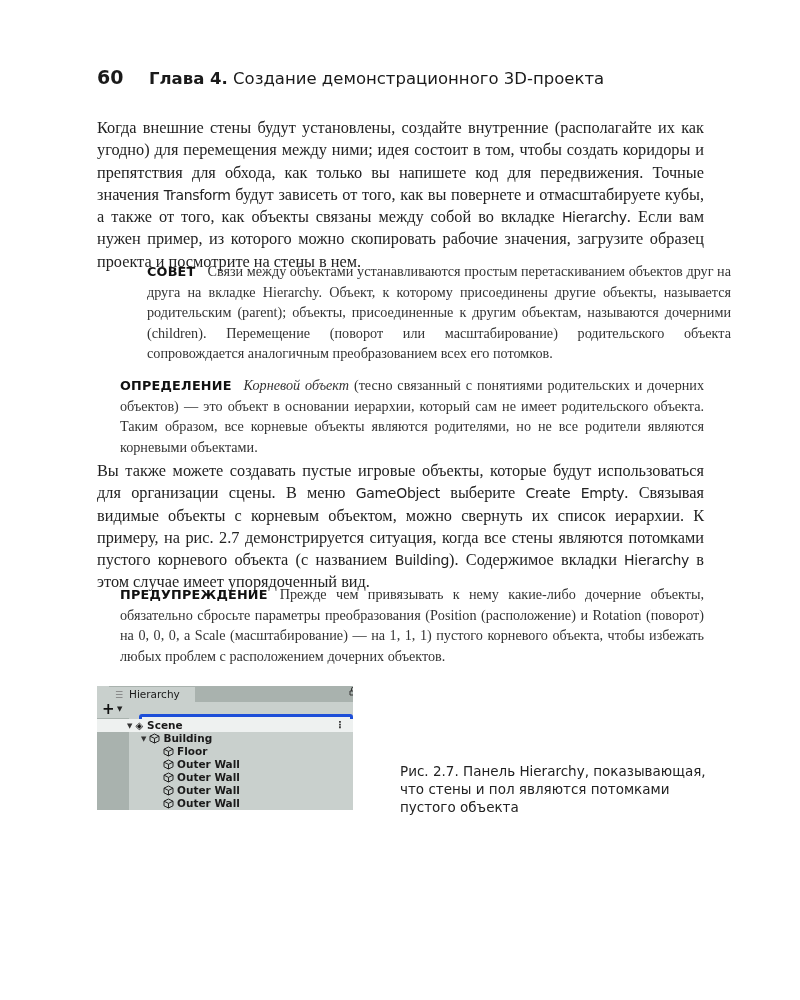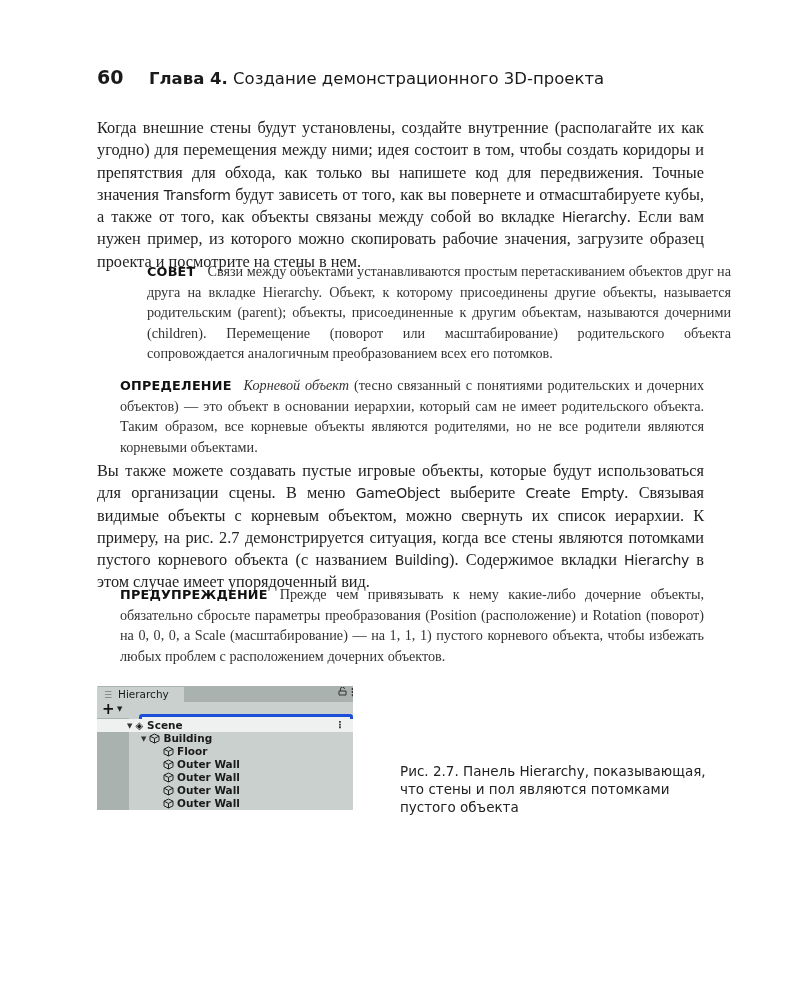--- a/index.html
+++ b/index.html
@@ -18,21 +18,21 @@
 
   .note { position: absolute; left: 120px; width: 584px; font-family: "Liberation Serif", serif; font-size: 14.2px; line-height: 20.2px; text-align: justify; color: #333; }
   .note .label { font-family: "DejaVu Sans", sans-serif; font-weight: bold; font-size: 12.8px; color: #111; margin-right: 12px; letter-spacing: 0.2px; }
   .note i { font-style: italic; }
   .n1 { top: 261px; margin-left: 27px; }
   .n2 { top: 375px; }
   .n3 { top: 584px; }
 
   
   .hier { position: absolute; left: 97px; top: 686px; width: 256px; height: 124px; background: #c9d0cd; font-family: "DejaVu Sans", sans-serif; overflow: hidden; }
-  .hier-tabbar { position: absolute; left: 1px; top: 0; width: 236px; height: 16px; background: #a9b2ae; padding-left: 29px; }
+  .hier-tabbar { position: absolute; left: 12px; top: 0; width: 236px; height: 16px; background: #a9b2ae; padding-left: 29px; }
   .hier-tab { position: absolute; left: 0; top: 1px; width: 86px; height: 15px; background: #c9d0cd; font-size: 10.5px; line-height: 15px; color: #1a1a1a; }
   .hier-tab .ico { display: inline-block; width: 10px; margin-left: 6px; margin-right: 4px; color: #777; font-size: 9px; }
   .hier-lock { position: absolute; right: 16px; top: 1px; font-size: 10px; color: #333; }
   .hier-menu { position: absolute; right: 5px; top: 0px; font-size: 11px; font-weight: bold; color: #333; }
   .hier-toolbar { position: absolute; left: 0; top: 16px; width: 256px; height: 16px; }
   .hier-add { position: absolute; left: 5px; top: -2px; font-size: 15px; font-weight: bold; color: #111; }
   .hier-add-caret { position: absolute; left: 20px; top: 3px; font-size: 7px; color: #222; }
   .hier-search { position: absolute; left: 42px; top: 12px; width: 208px; height: 12px; background: #eef1f0; border: 3px solid #1d4ed8; border-radius: 3px; font-size: 9px; line-height: 12px; color: #777; }
   .hier-search .ico { margin-left: 4px; margin-right: 3px; font-size: 8px; }
   .hier-gutter { position: absolute; left: 0; top: 32px; width: 32px; height: 92px; background: #a9b2ae; }

